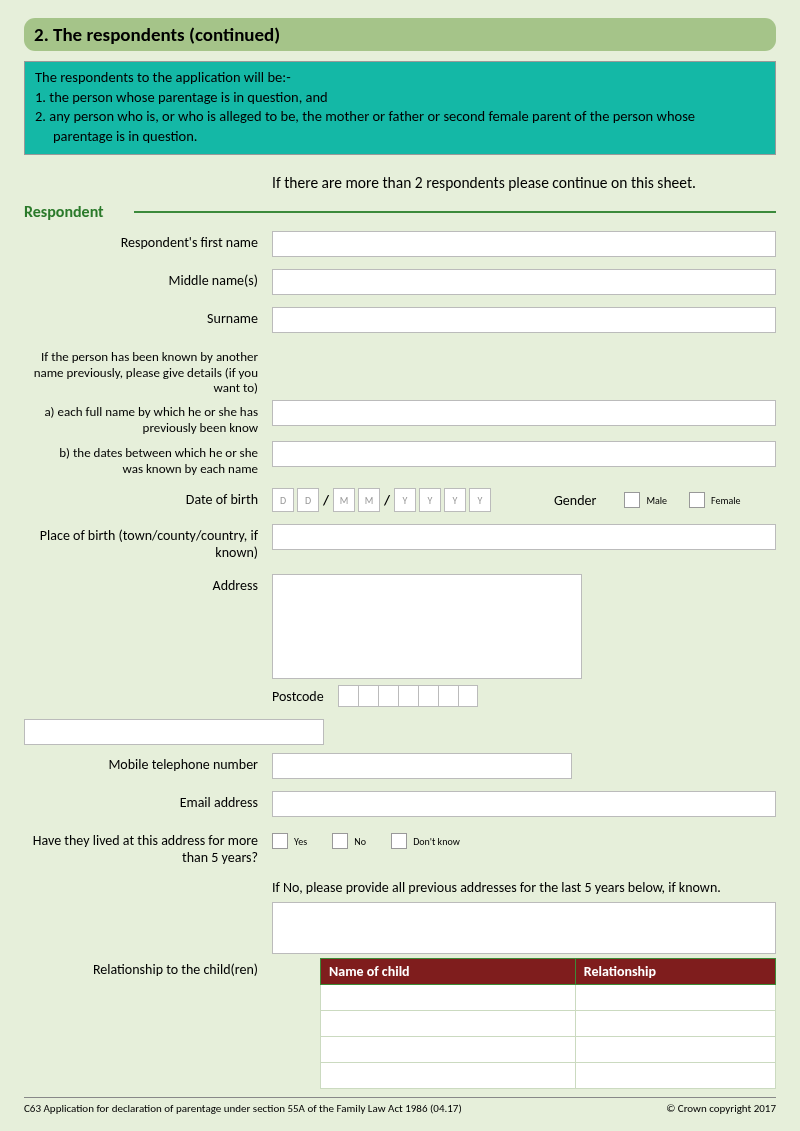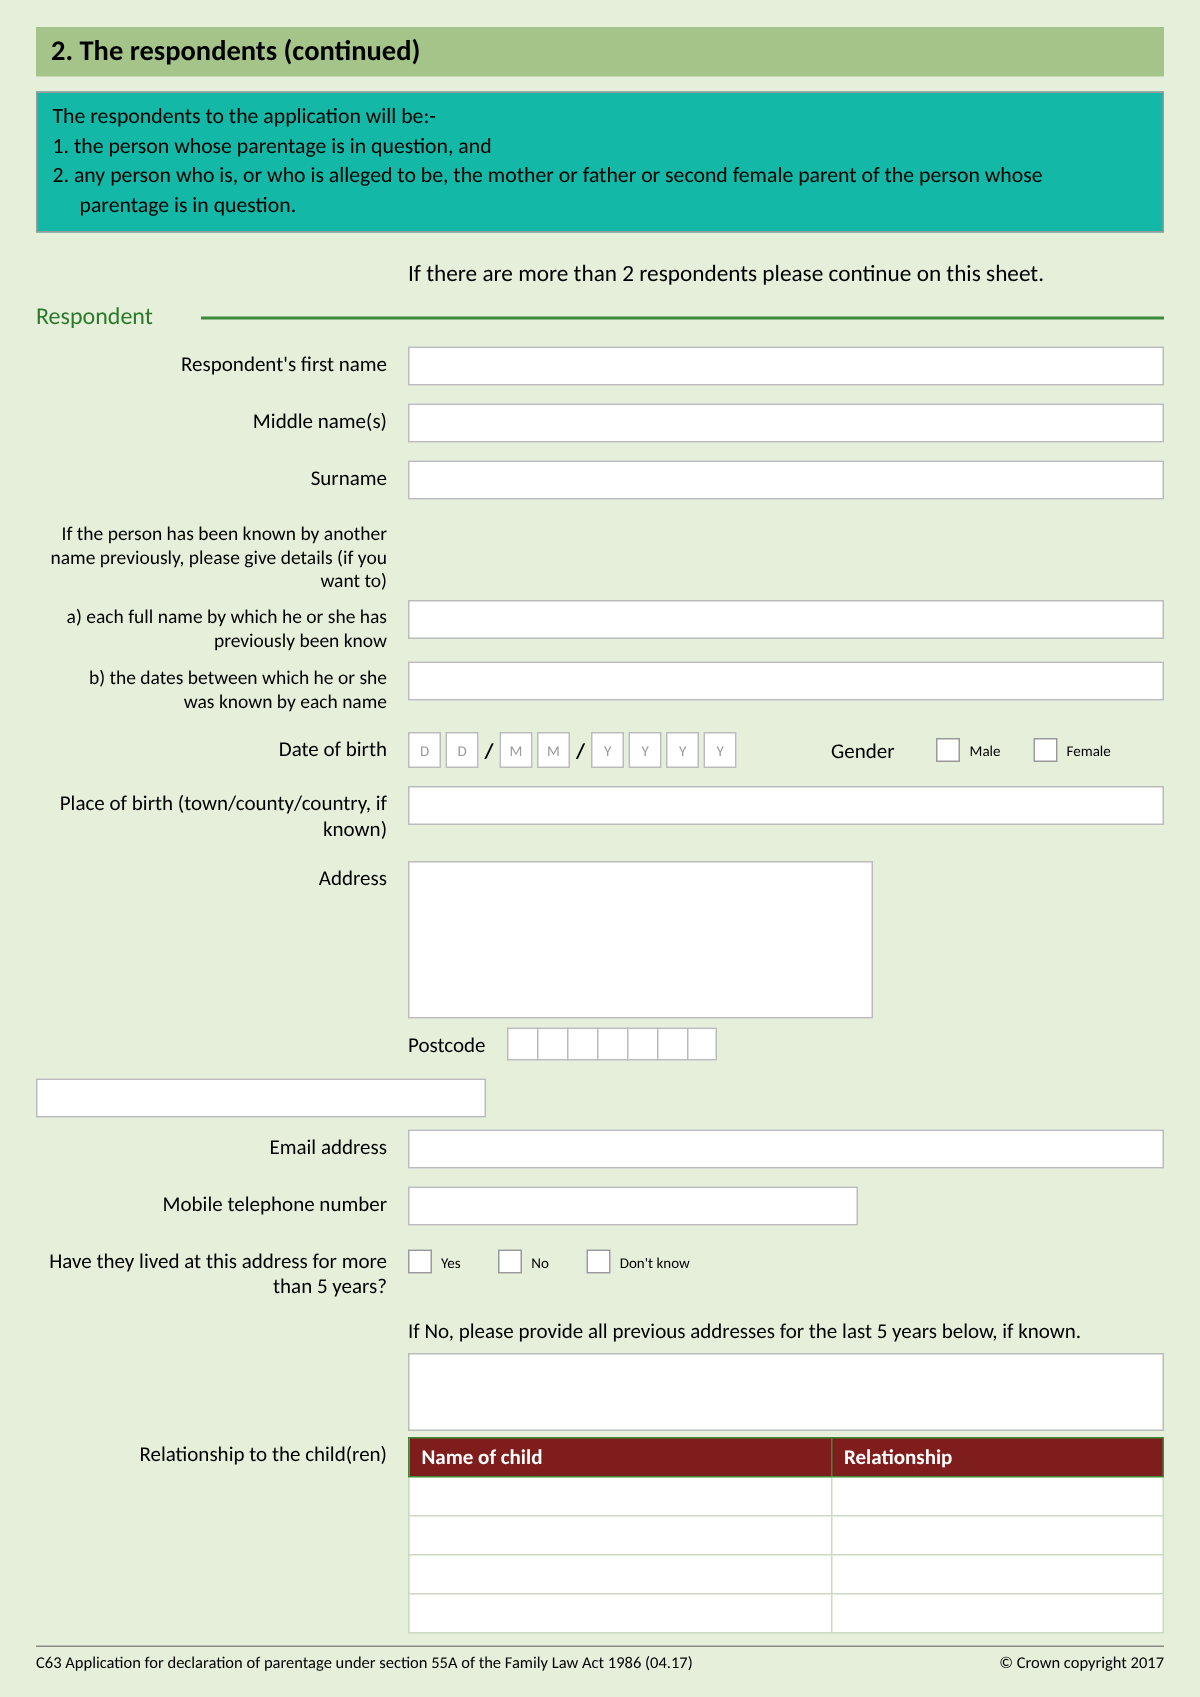--- a/index.html
+++ b/index.html
@@ -14,20 +14,21 @@
     overflow: hidden;
   }
   .page {
     padding: 18px 24px 0 24px;
   }
   .section-header {
     background: #a5c489;
     padding: 5px 10px;
     font-size: 19px;
     font-weight: 600;
+    border-radius: 11px;
   }
   .intro-box {
     background: #14b8a6;
     border: 1px solid #999;
     margin-top: 10px;
     padding: 6px 10px 8px 10px;
     font-size: 14.5px;
     line-height: 1.35;
   }
   .intro-box .indent { padding-left: 18px; }
@@ -36,21 +37,21 @@
     font-size: 15.5px;
   }
   .subhead-row {
     display: flex;
     align-items: center;
     margin-top: 4px;
   }
   .subhead-row .lbl {
     width: 110px;
     font-size: 16px;
-    font-weight: 400;
+    font-weight: 700;
     color: #2b7a2b;
   }
   .subhead-row .rule {
     flex: 1;
     height: 2px;
     background: #3b8a3b;
   }
   .grid {
     margin-top: 10px;
   }
@@ -302,30 +303,30 @@
       </div>
     </div>
 
     <div class="row" style="margin-bottom:8px;">
       <div class="field">
           <div class="tf tf-med"></div>
         </div>
     </div>
 
     <div class="row">
+      <div class="label">Mobile telephone number</div>
+      <div class="field">
+          <div class="tf tf-med"></div>
+        </div>
+    </div>
+
+    <div class="row">
       <div class="label">Email address</div>
       <div class="field">
           <div class="tf"></div>
-        </div>
-    </div>
-
-    <div class="row">
-      <div class="label">Mobile telephone number</div>
-      <div class="field">
-          <div class="tf tf-med"></div>
         </div>
     </div>
 
     <div class="row" style="margin-bottom:6px;">
       <div class="label">Have they lived at this address for more than 5 years?</div>
       <div class="field" style="padding-top:4px;">
         <span class="opt">
             <span class="chk"></span>
             <span>Yes</span>
           </span>
@@ -341,21 +342,21 @@
     </div>
 
     <div class="row" style="margin-bottom:4px;">
       <div class="label"></div>
       <div class="field">
         <div class="hint">If No, please provide all previous addresses for the last 5 years below, if known.</div>
         <div class="prev-addr"></div>
       </div>
     </div>
 
-    <div class="row" style="">
+    <div class="row" style="gap:48px;">
       <div class="label">Relationship to the child(ren)</div>
       <div class="field">
         <table class="tbl">
           <thead>
             <tr>
               <th style="width:56%;">Name of child</th>
               <th>Relationship</th>
             </tr>
           </thead>
           <tbody>

